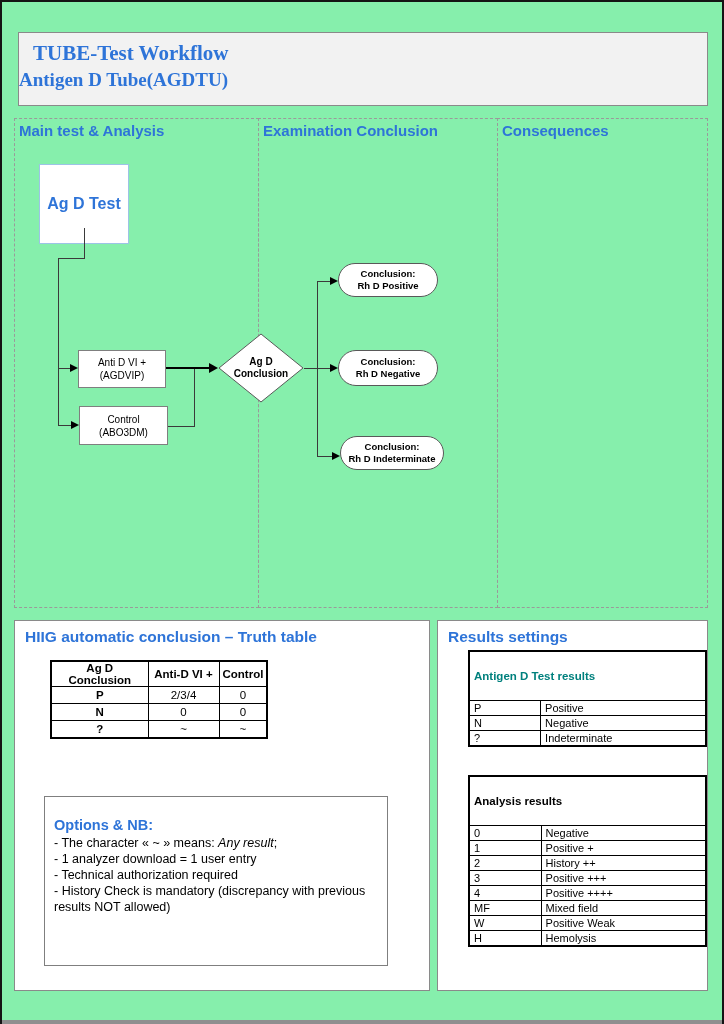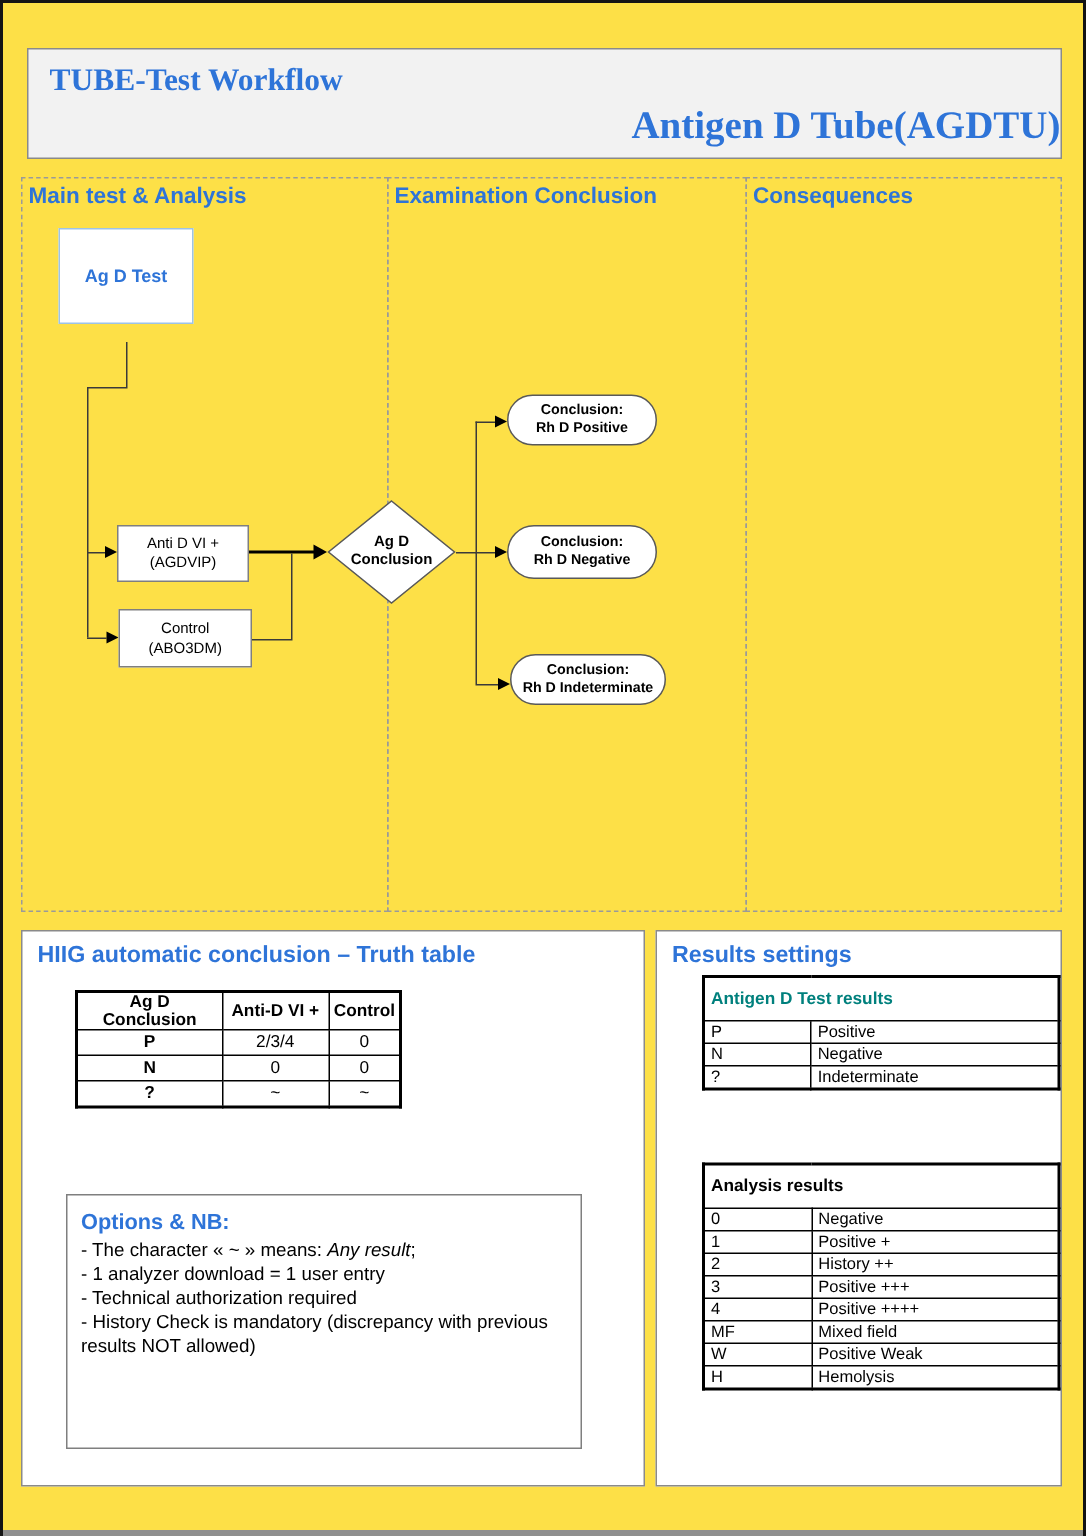--- a/index.html
+++ b/index.html
@@ -1,38 +1,38 @@
 <!DOCTYPE html>
 <html style="--accent-blue: #2e74d8; --teal-header: #00807d;"><head>
 <meta charset="utf-8">
 <style>
   html,body{margin:0;padding:0;background:#fff;}
   .page{
-    position:relative; width:724px; height:1024px; background:#fde047;
+    position:relative; width:724px; height:1024px; background:#86efac;
     border-top:2px solid #141414; border-left:2px solid #141414; border-right:2px solid #141414;
     box-sizing:border-box; overflow:hidden;
     font-family:"Liberation Sans", sans-serif; color:#000;
   }
   
   .title-box{
     position:absolute; left:16px; top:30px; width:690px; height:74px;
     background:#f2f2f2; border:1px solid #8a8a8a; box-sizing:border-box;
     font-family:"Liberation Serif", serif;
   }
   .title-line1{ margin:8px 0 0 14px; font-size:21px; font-weight:bold; color:var(--accent-blue); }
-  .title-line2{ margin-top:3px; text-align:right; font-size:26px; font-weight:bold; color:var(--accent-blue); }
+  .title-line2{ margin-top:3px; text-align:left; font-size:19px; font-weight:bold; color:var(--accent-blue); }
   
   .col{ position:absolute; top:116px; height:490px; border:1px dashed #9a9a9a; box-sizing:border-box; }
   .col-1{ left:12px;  width:245px; }
   .col-2{ left:256px; width:240px; }
   .col-3{ left:495px; width:211px; }
   .col-head{ padding:3px 4px; font-size:15px; font-weight:bold; color:var(--accent-blue); }
   
   .node{ position:absolute; box-sizing:border-box; background:#fff; display:flex; flex-direction:column; align-items:center; justify-content:center; text-align:center; }
-  .start-box{ left:37px; top:150px; width:90px; height:64px; border:1px solid #9dc3e6; color:var(--accent-blue); font-weight:bold; font-size:12px; }
+  .start-box{ left:37px; top:162px; width:90px; height:80px; border:1px solid #9dc3e6; color:var(--accent-blue); font-weight:bold; font-size:16px; }
   .proc-box{ border:1px solid #7f7f7f; font-size:10px; line-height:1.3; color:#000; }
   .box-antid{ left:76px; top:348px; width:88px; height:38px; }
   .box-control{ left:77px; top:404px; width:89px; height:39px; }
   .stadium{ border:1px solid #595959; border-radius:18px; font-size:9.5px; font-weight:bold; line-height:1.3; }
   .stadium-pos{ left:336px; top:261px; width:100px; height:34px; }
   .stadium-neg{ left:336px; top:348px; width:100px; height:36px; }
   .stadium-ind{ left:338px; top:434px; width:104px; height:34px; }
   .diamond-wrap{ position:absolute; left:216px; top:331px; width:86px; height:70px; }
   .diamond-wrap svg{ position:absolute; left:0; top:0; }
   .diamond-label{ position:absolute; left:0; top:0; width:86px; height:70px; display:flex; flex-direction:column; align-items:center; justify-content:center; font-size:10px; font-weight:bold; line-height:1.25; text-align:center; }
@@ -45,26 +45,26 @@
   .section-box{ position:absolute; top:618px; height:371px; border:1px solid #8a8a8a; box-sizing:border-box; background:#fff; }
   .sec-left{ left:12px; width:416px; }
   .sec-right{ left:435px; width:271px; }
   .sec-title{ padding:7px 0 0 10px; font-size:15.5px; font-weight:bold; color:var(--accent-blue); }
   
   .truth{ position:absolute; left:35px; top:39px; border-collapse:collapse; table-layout:fixed; border:2px solid #000; }
   .truth th,.truth td{ border:1px solid #000; font-size:11.5px; text-align:center; height:17px; padding:0 3px; box-sizing:border-box; }
   .truth th{ font-weight:bold; }
   .truth tbody td:first-child{ font-weight:bold; }
   
-  .options-box{ position:absolute; left:29px; top:175px; width:344px; height:170px; border:1px solid #7f7f7f; box-sizing:border-box; padding:10px 9px; }
+  .options-box{ position:absolute; left:29px; top:175px; width:344px; height:170px; border:1px solid #7f7f7f; box-sizing:border-box; padding:20px 9px; }
   .options-title{ font-size:14.5px; font-weight:bold; color:var(--accent-blue); margin-bottom:2px; }
   .opt-line{ font-size:12.5px; line-height:1.28; color:#000; }
   
   .rtable{ position:absolute; border-collapse:collapse; table-layout:fixed; border:2px solid #000; background:#fff; }
-  .rtable th{ border:1px solid #000; text-align:left; font-size:11.5px; font-weight:bold; padding:7px 4px; height:14px; }
+  .rtable th{ border:1px solid #000; text-align:left; font-size:11.5px; font-weight:bold; padding:17px 4px; height:14px; }
   .rtable td{ border:1px solid #000; text-align:left; font-size:11px; padding:0 4px; height:15px; box-sizing:border-box; }
   .antigen-table{ left:30px; top:29px; }
   .antigen-table th{ color:var(--teal-header); }
   .analysis-table{ left:30px; top:154px; }
   .bottom-bar{ position:absolute; left:0; right:0; bottom:0; height:4px; background:#8f8f8f; }
 </style>
 </head>
 <body>
 
 <div class="page">

